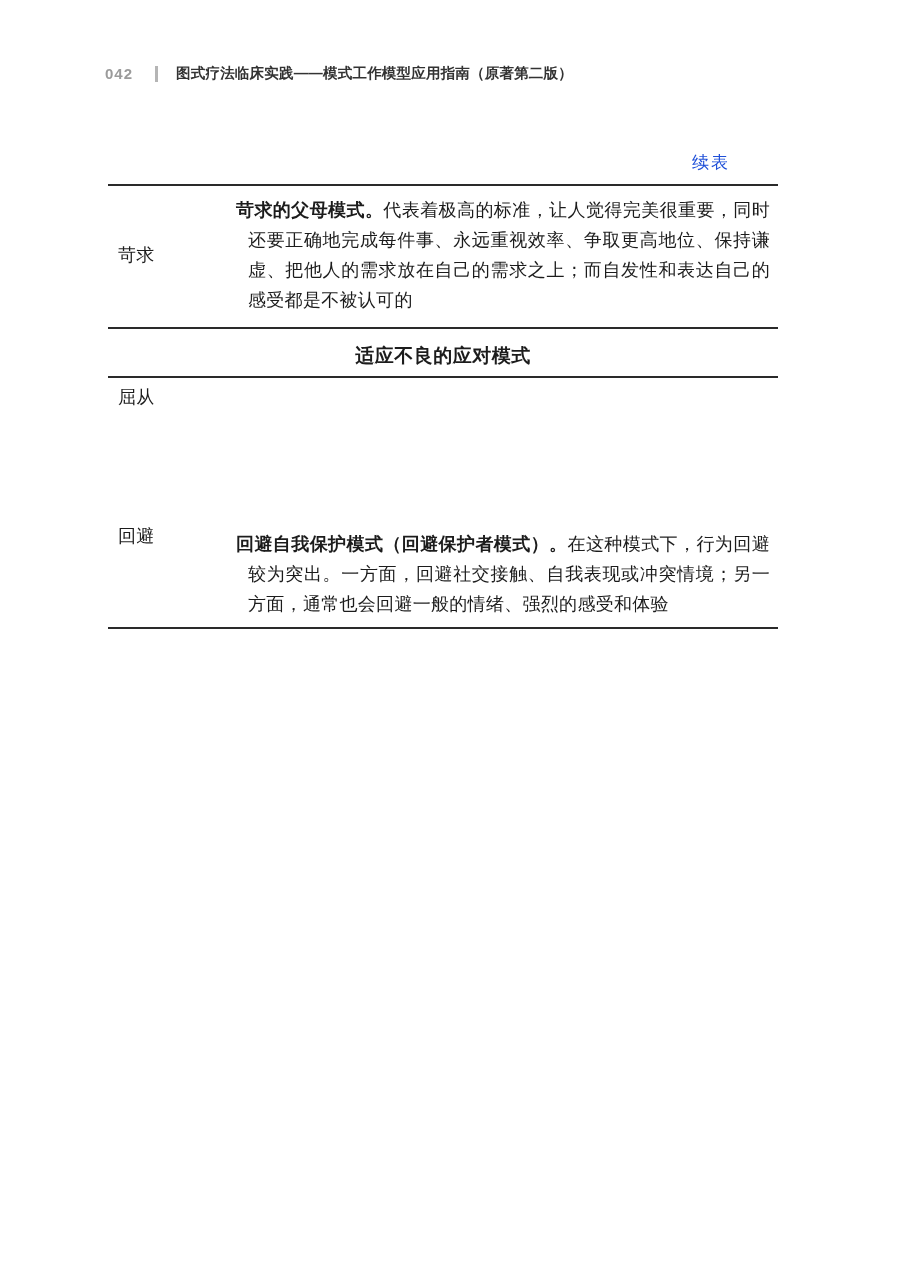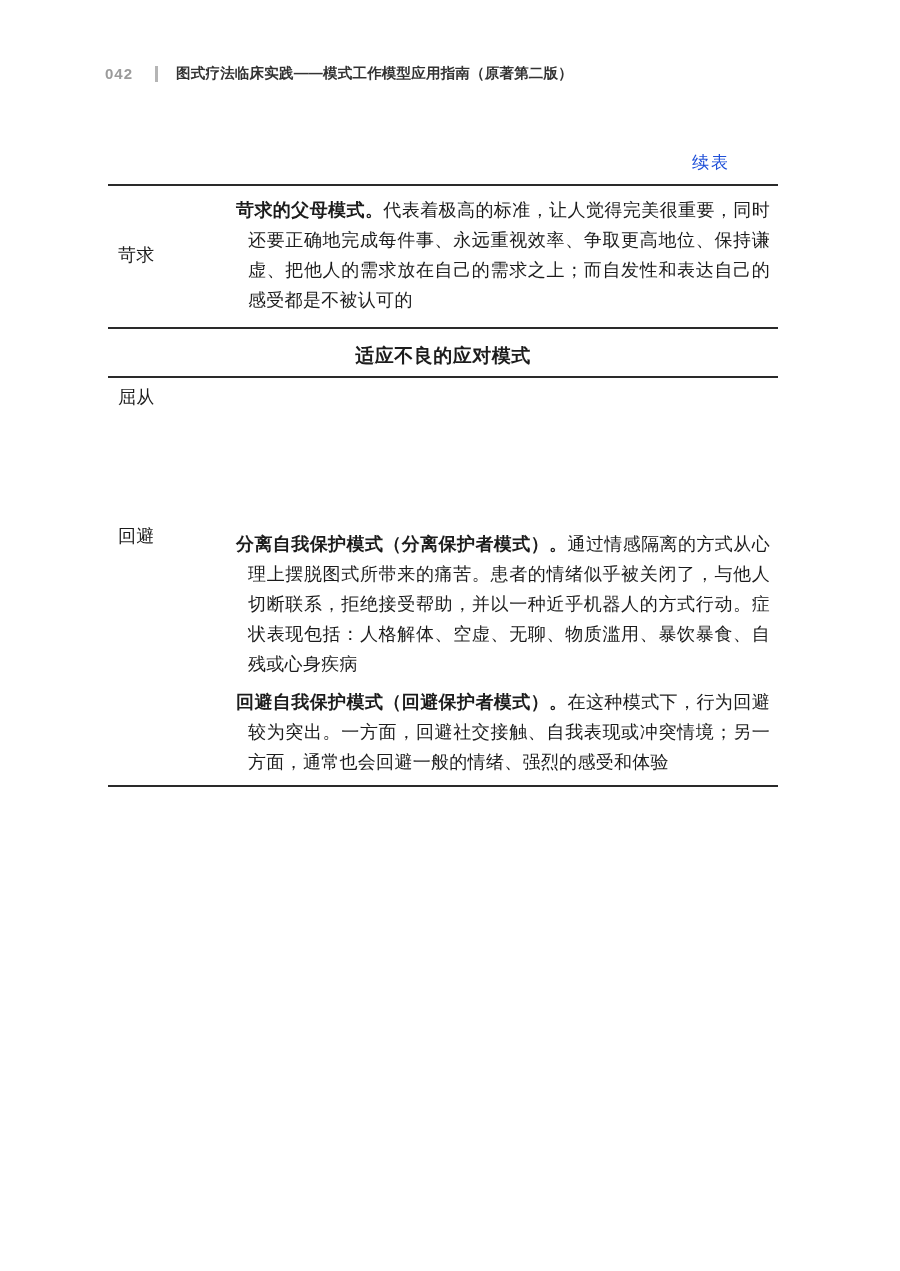--- a/index.html
+++ b/index.html
@@ -142,20 +142,19 @@
 
     <hr class="rule">
 
     <div class="trow second">
       <div class="tlabel">屈从</div>
     </div>
 
     <div class="trow gap-above">
       <div class="tlabel">回避</div>
       <div class="tcell">
-        <p><span class="mode-lead">分离自我保护模式（分离保护者模式）。</span><span>通过情感隔离的方式从心理上摆脱图式所带来的痛苦。患者的情绪似乎被关闭了，与他人切断联系，拒绝接受帮助，并以一种近乎机器人的方式行动。症状表现包括：人格解体、空虚、无聊、物质滥用、暴饮暴食、自残或心身疾病</span></p>
         <p><span class="mode-lead">回避自我保护模式（回避保护者模式）。</span><span>在这种模式下，行为回避较为突出。一方面，回避社交接触、自我表现或冲突情境；另一方面，通常也会回避一般的情绪、强烈的感受和体验</span></p>
       </div>
     </div>
 
   </div>
 
 </div>
 
 </body></html>

